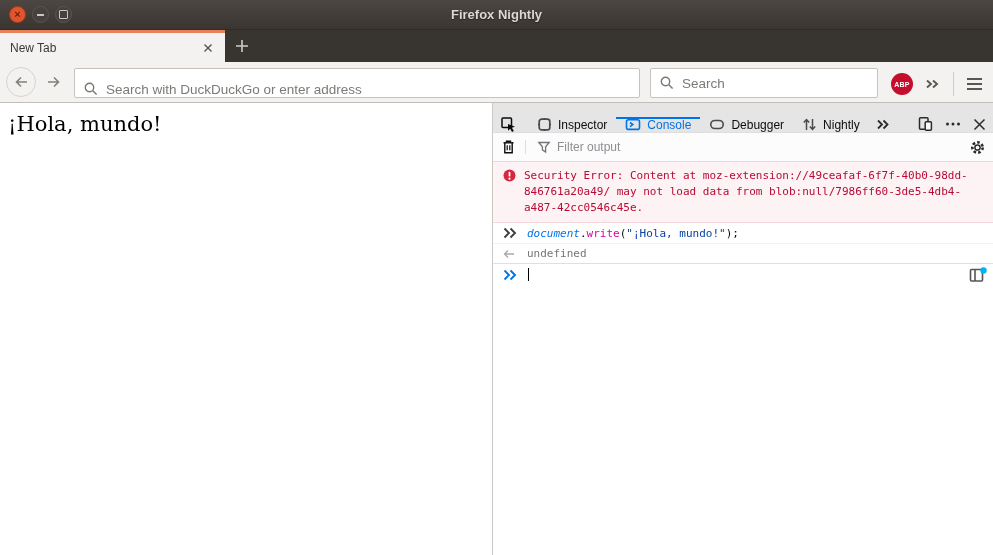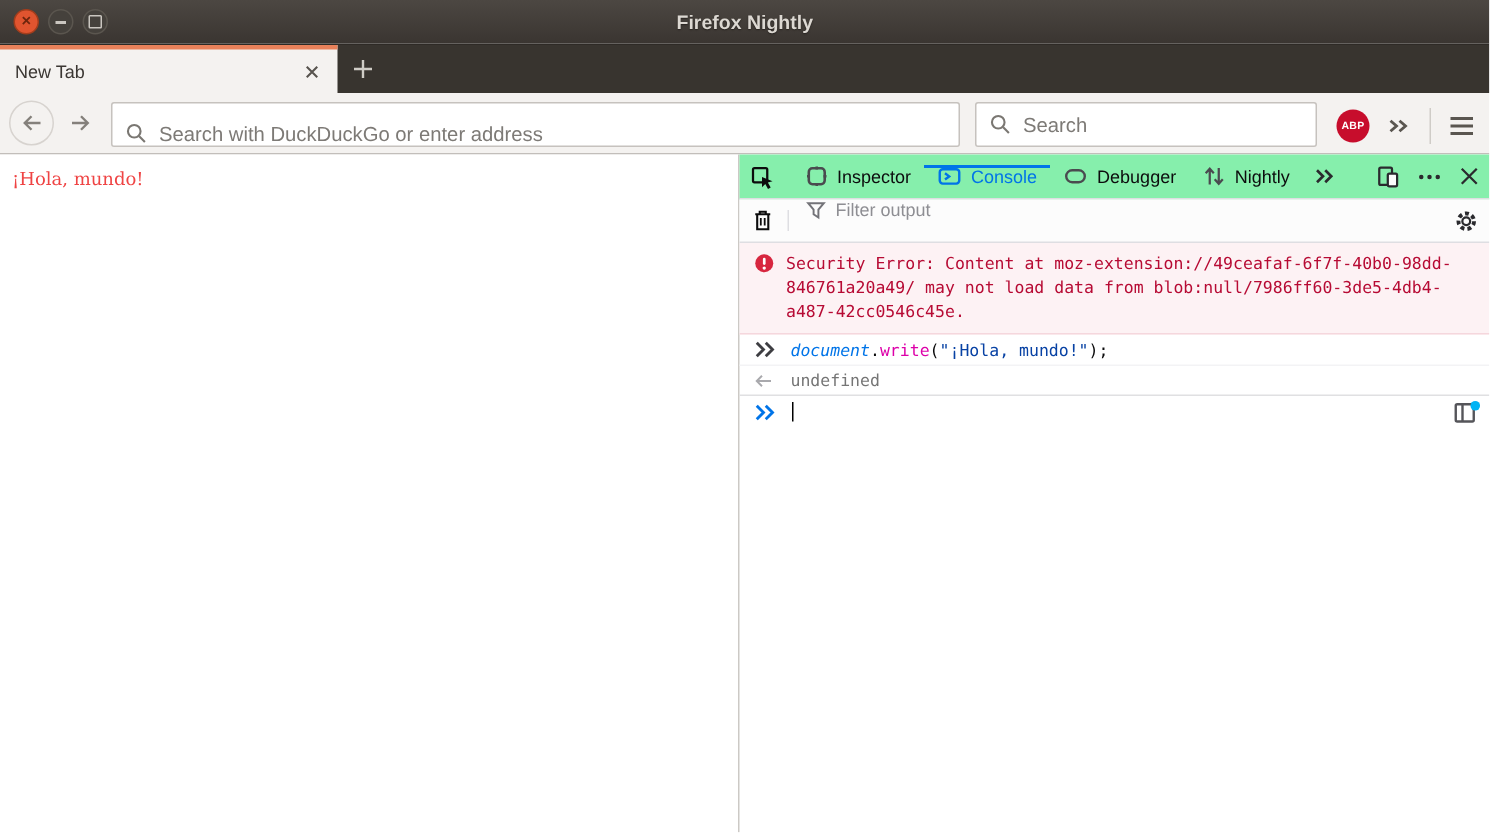--- a/index.html
+++ b/index.html
@@ -45,37 +45,37 @@
     background:#c70d2c; color:#fff; font-size:7px; font-weight:bold; display:flex; align-items:center; justify-content:center; letter-spacing:.2px; }
   .nav-overflow { position:absolute; left:920px; top:9px; width:26px; height:26px; display:flex; align-items:center; justify-content:center; }
   .nav-sep { position:absolute; left:953px; top:10px; width:1px; height:24px; background:#cfccc7; }
   .nav-menu { position:absolute; left:961px; top:9px; width:26px; height:26px; display:flex; flex-direction:column;
     align-items:center; justify-content:center; gap:3px; }
   .nav-menu span { display:block; width:15px; height:2px; background:#5a5650; }
 
   
   .content { position:absolute; left:0; top:103px; width:993px; height:452px; }
   .page { position:absolute; left:0; top:0; width:492px; height:452px; background:#fff; }
-  .page-text { position:absolute; left:8px; top:9px; font-family:"DejaVu Serif", serif; font-size:12px; color:#ef4444; }
+  .page-text { position:absolute; left:8px; top:9px; font-family:"DejaVu Serif", serif; font-size:21px; color:#000000; }
 
   
   .devtools { position:absolute; left:492px; top:0; width:501px; height:452px; background:#fff;
     border-left:1px solid #ccc9c5; }
-  .dt-toolbar { display:flex; align-items:center; height:30px; background:#86efac; border-bottom:1px solid #dedee2; }
+  .dt-toolbar { display:flex; align-items:flex-end; height:30px; background:#e5e5e5; border-bottom:1px solid #dedee2; }
   .dt-iconbtn { display:flex; align-items:center; justify-content:center; width:30px; color:#0c0c0d; }
   .dt-sep { width:1px; background:#dedee2; margin:7px 2px; }
   .dt-tab { position:relative; display:flex; align-items:center; gap:6px; padding:0 9px; font-size:12px; color:#0c0c0d; }
   .dt-tab .dt-tab-label { white-space:nowrap; }
   .dt-tab.active { color:#0074e8; }
   .dt-tab.active::before { content:''; position:absolute; left:0; right:0; top:0; height:2px; background:#0074e8; }
   .dt-right { margin-left:auto; display:flex; align-items:center; }
   .dt-right .dt-iconbtn { width:27px; color:#2a2a2e; }
 
   .dt-filterbar { display:flex; align-items:stretch; height:29px; background:#fcfcfc; border-bottom:1px solid #dedee2; }
-  .dt-filter-input-wrap { display:flex; align-items:flex-start; gap:6px; padding-left:9px; flex:1; }
+  .dt-filter-input-wrap { display:flex; align-items:center; gap:6px; padding-left:9px; flex:1; }
   .dt-filter-input { border:none; outline:none; background:transparent; font-size:12px; color:#3b3733; flex:1;
     font-family:"Liberation Sans", sans-serif; }
   .dt-filter-input::placeholder { color:#8e8e93; opacity:1; }
   .dt-gear { display:flex; align-items:center; justify-content:center; width:32px; color:#2a2a2e; }
 
   .dt-filterbtns { display:flex; align-items:center; height:27px; background:#fff; border-bottom:1px solid #ebebee;
     padding-left:7px; }
   .pill { background:#e0e0e2; border-radius:2px; font-size:11px; color:#18181a; padding:3px 8px; margin-right:5px; }
   .dt-filterbtns .cat-sep { width:1px; height:16px; background:#dedee2; margin:0 10px 0 5px; }
   .cat { font-size:11px; color:#4a4a4f; margin-right:16px; }

